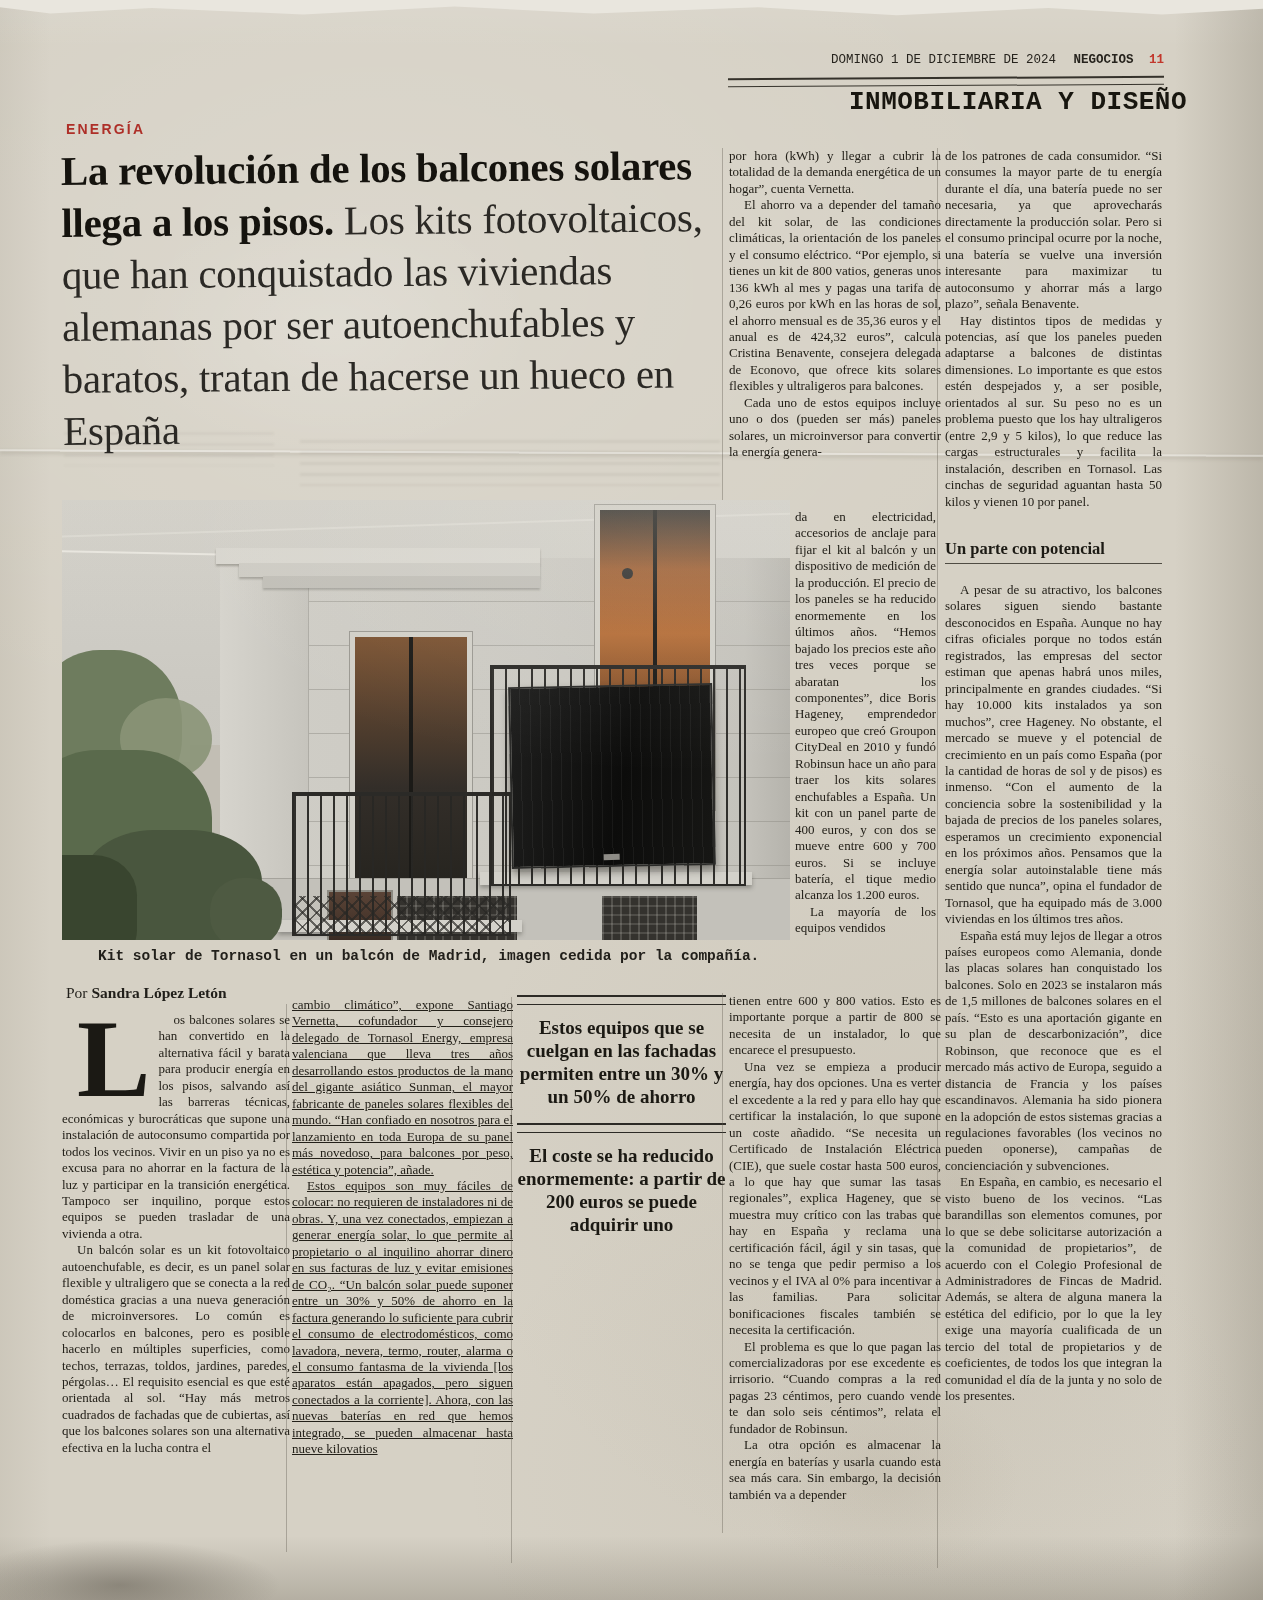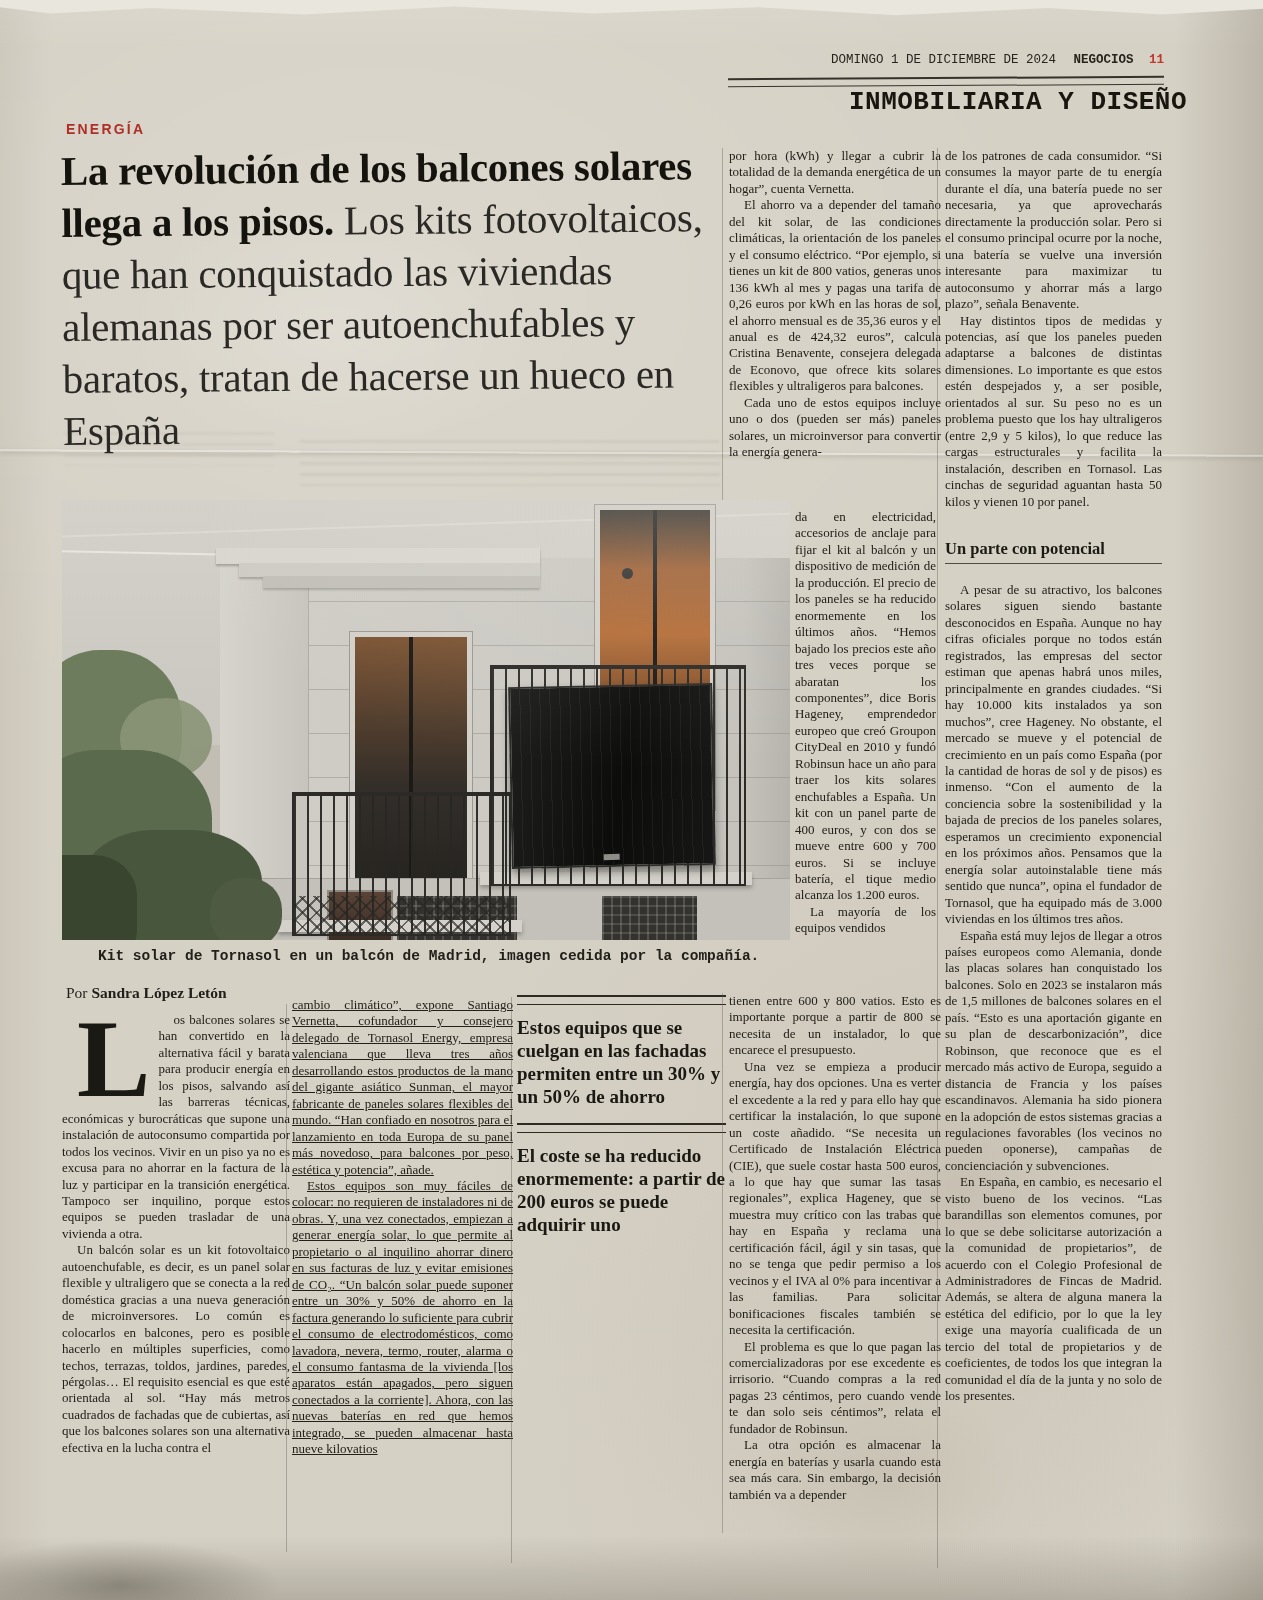--- a/index.html
+++ b/index.html
@@ -127,21 +127,21 @@
   .c4b{left:729px;top:993px;width:212px;}
   .c5t{left:945px;top:148px;width:217px;}
   .c5b{left:945px;top:582px;width:217px;}
   .subhead{position:absolute;left:945px;top:539px;width:217px;margin:0;
     font-size:16.5px;line-height:20px;font-weight:700;color:#1c1a14;
     padding-bottom:4px;border-bottom:1.5px solid #4f4c43;}
 
   
   .pqwrap{position:absolute;left:517px;top:995px;width:209px;}
   .pq-rule{height:7px;border-top:2px solid #2c2a25;border-bottom:1px solid #2c2a25;}
-  .pq{margin:11px 0 15px 0;font-weight:700;font-size:19px;line-height:23px;color:#1b1913;text-align:left;}
+  .pq{margin:11px 0 15px 0;font-weight:700;font-size:19px;line-height:23px;color:#1b1913;text-align:center;}
 
   
   .vsep{position:absolute;width:1px;background:rgba(95,90,78,.38);}
   .v1a{left:722px;top:148px;height:352px;}
   .v1b{left:722px;top:993px;height:540px;}
   .v2{left:937px;top:148px;height:1420px;}
   .v3{left:286px;top:1004px;height:548px;}
   .v4{left:511px;top:997px;height:566px;}
 </style>
 </head>

